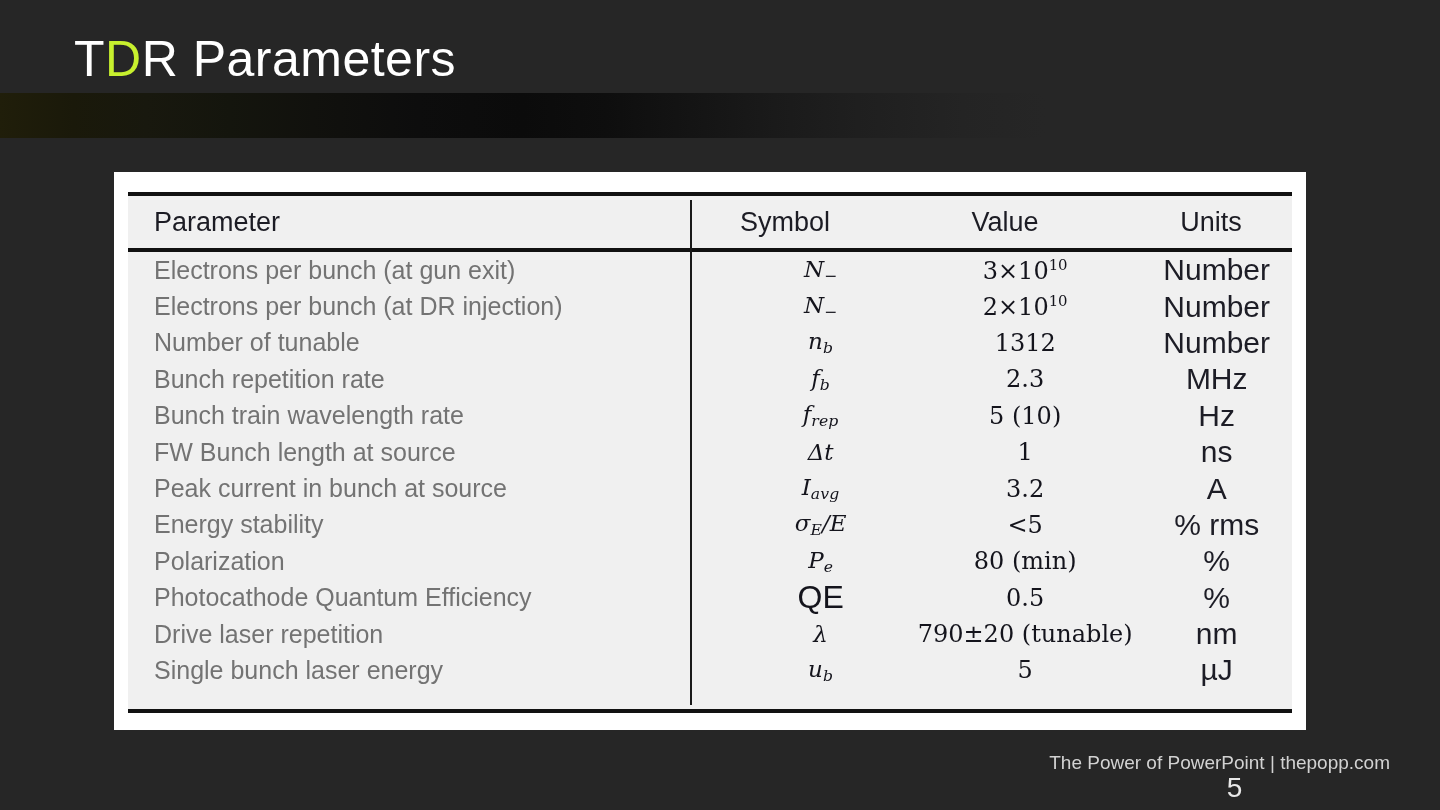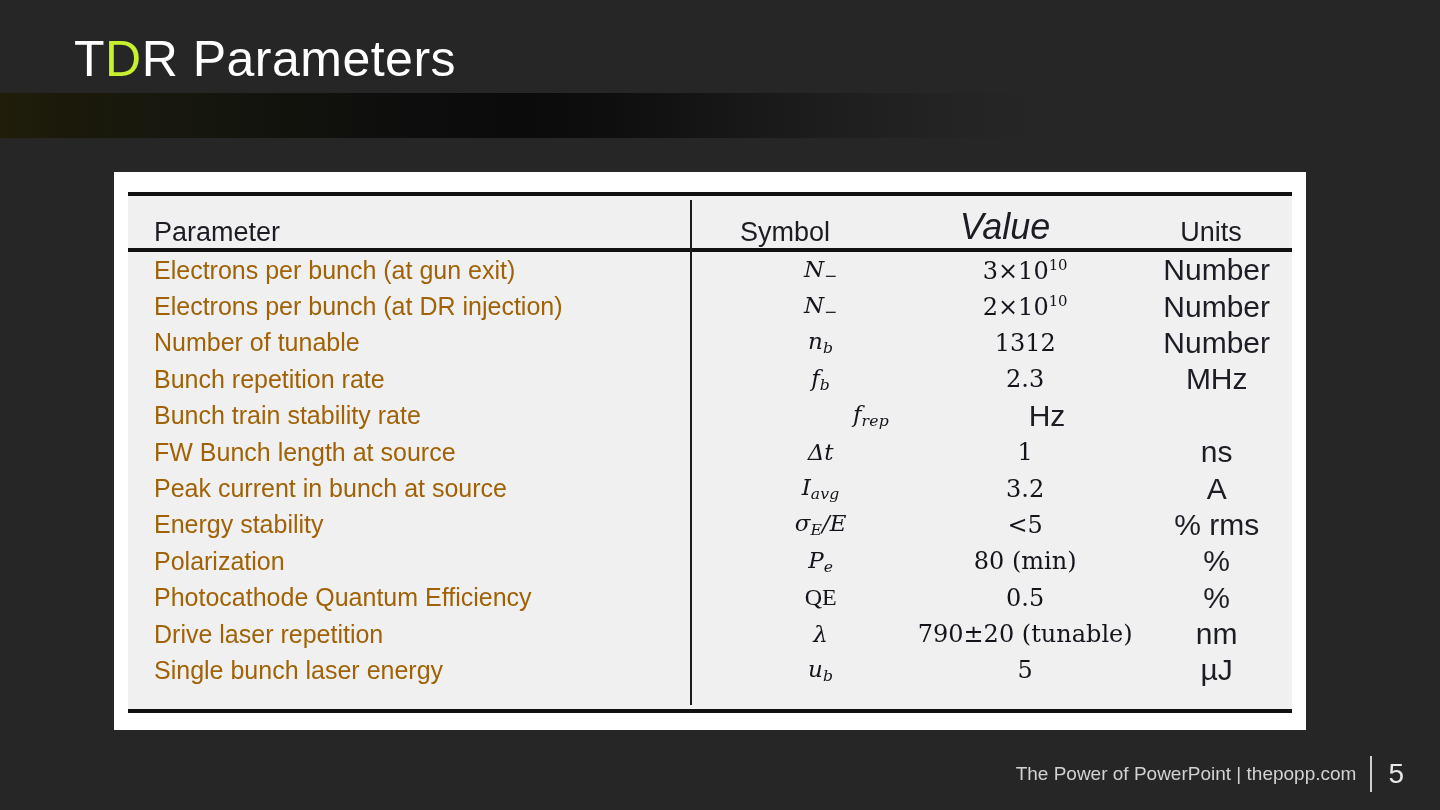--- a/index.html
+++ b/index.html
@@ -88,52 +88,52 @@
     left:562px; top:8px;
     width:2px; height:505px;
     background:#1a1a1a;
   }
 
   
   #header-row {
     position:absolute;
     left:0; top:4px;
     width:100%; height:52px;
-    display:flex; align-items:flex-end;
+    display:flex; align-items:center;
     color:#1c1c24;
   }
   .h-param { width:562px; padding-left:26px; font-size:27px; }
   .h-symbol{ width:190px; text-align:center; font-size:27px; }
-  .h-value { width:250px; text-align:center; font-size:36px;font-style:italic; }
+  .h-value { width:250px; text-align:center; font-size:27px; }
   .h-units { width:162px; text-align:center; font-size:27px; }
 
   
   #body-rows {
     position:absolute;
     left:0; top:60px;
     width:100%;
   }
   .trow {
     display:flex; align-items:center;
     height:36.4px;
     color:#1c1c24;
   }
   .c-param {
     width:648px; padding-left:26px;
     font-size:25px; white-space:nowrap;
-    color:#a16207;
+    color:#737373;
   }
   .c-symbol {
     width:190px; text-align:center;
     font-family:"DejaVu Serif", serif;
     font-style:italic;
     font-size:23px;
     color:#14141c;
   }
-  .c-symbol .up { font-style:normal; font-family:Liberation Serif, serif; font-size:24px; }
+  .c-symbol .up { font-style:normal; font-family:Liberation Sans, sans-serif; font-size:32px; }
   .c-symbol sub {
     font-size:0.68em; font-style:italic;
     vertical-align:-0.28em; letter-spacing:.2px;
   }
   .c-value {
     width:250px; text-align:center;
     font-family:"DejaVu Serif", serif;
     font-size:24px;
     color:#14141c; white-space:nowrap;
   }
@@ -142,20 +142,21 @@
     width:162px; text-align:center;
     font-size:30px; color:#1d1d26; white-space:nowrap;
   }
 
   
   #footer {
     position:absolute;
     right:36px; bottom:14px;
     display:flex; align-items:center;
     height:44px;
+    flex-direction:column;
   }
   #footer-text {
     font-size:19px; color:#d2d2d2;
     padding-right:14px; white-space:nowrap;
   }
   #footer-divider {
     width:2px; height:36px;
     background:#cfcfcf;
   }
   #slide-number {
@@ -209,22 +210,23 @@
             <div class="c-value">1312</div>
             <div class="c-units">Number</div>
           </div>
           <div class="trow">
             <div class="c-param">Bunch repetition rate</div>
             <div class="c-symbol"><span>f</span><sub>b</sub></div>
             <div class="c-value">2.3</div>
             <div class="c-units">MHz</div>
           </div>
           <div class="trow">
-            <div class="c-param">Bunch train stability rate</div>
+            <div class="c-param">Bunch train wavelength rate</div>
             <div class="c-symbol"><span>f</span><sub>rep</sub></div>
+            <div class="c-value">5 (10)</div>
             <div class="c-units">Hz</div>
           </div>
           <div class="trow">
             <div class="c-param">FW Bunch length at source</div>
             <div class="c-symbol"><span>Δt</span></div>
             <div class="c-value">1</div>
             <div class="c-units">ns</div>
           </div>
           <div class="trow">
             <div class="c-param">Peak current in bunch at source</div>

